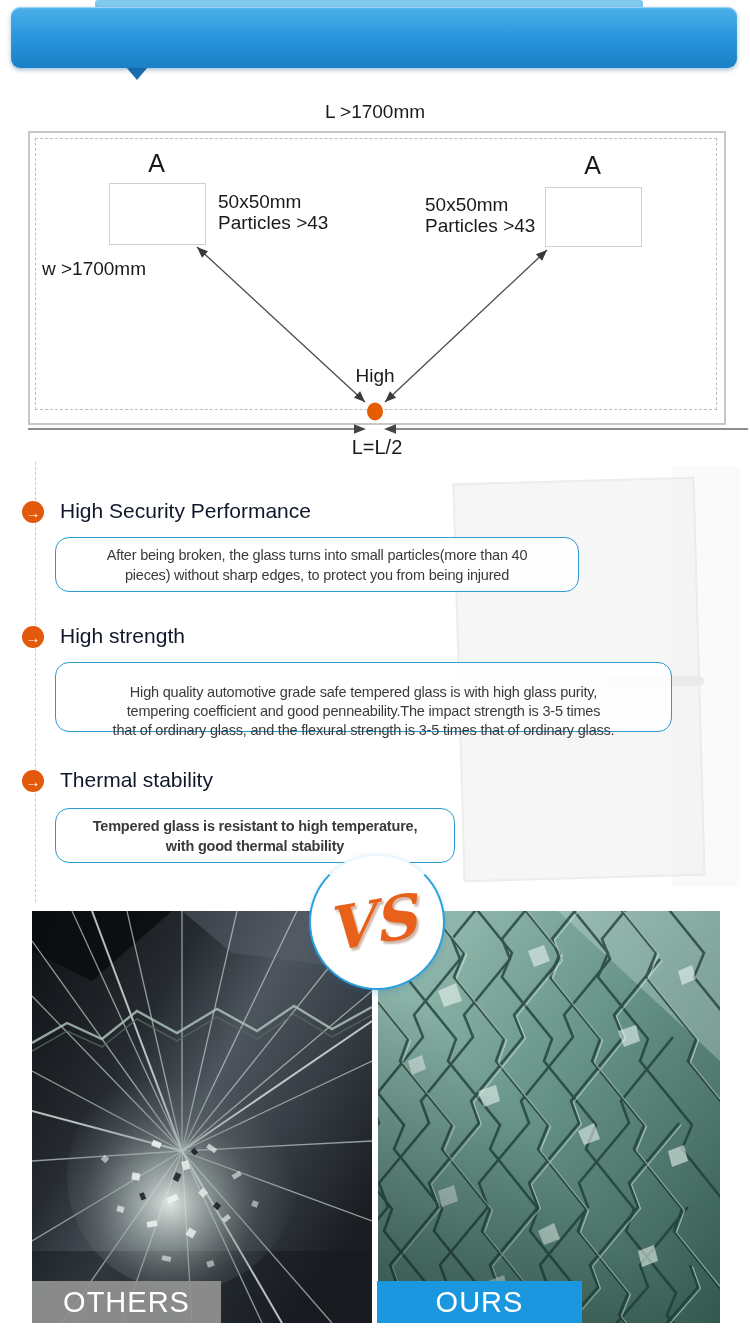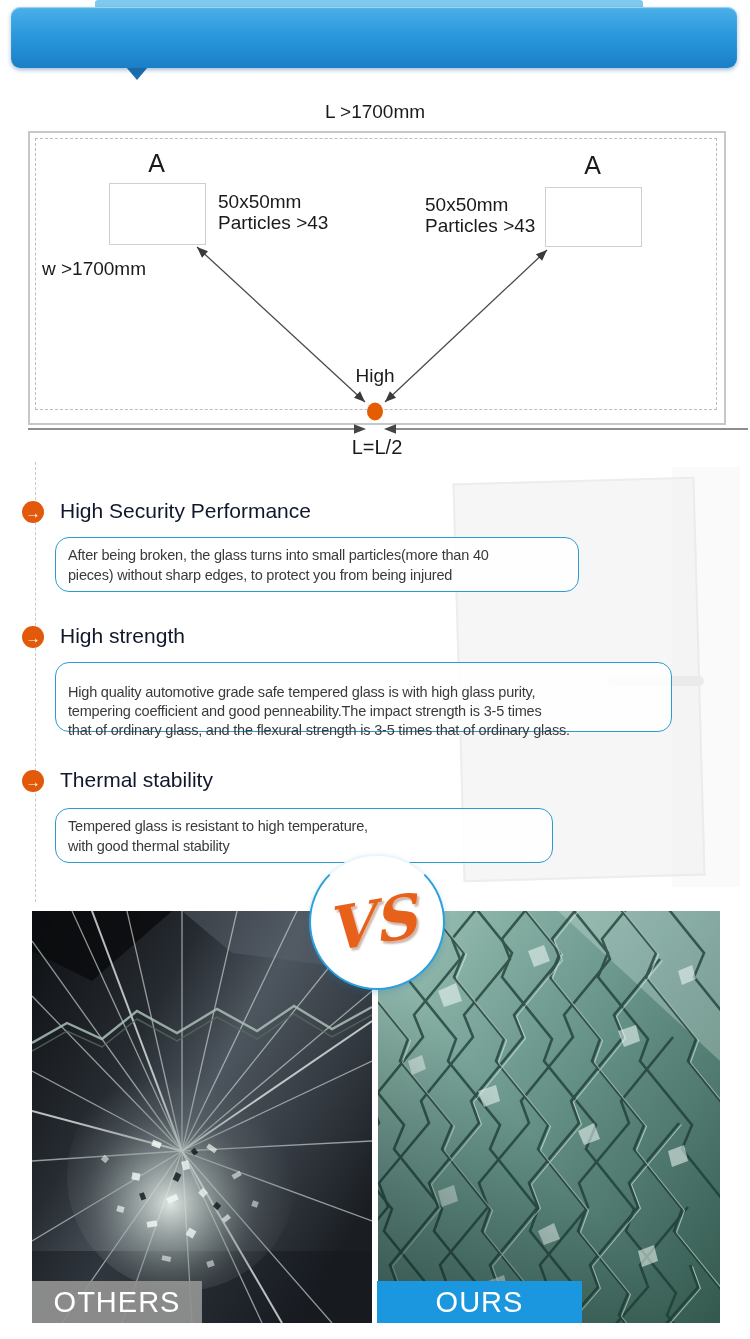--- a/index.html
+++ b/index.html
@@ -41,37 +41,37 @@
   .bg-panel{position:absolute;left:18px;top:28px;width:238px;height:395px;background:#f3f3f3;
             border:2px solid #e7e7e7;transform:rotate(-1.6deg);opacity:.75;}
   .bg-panel2{position:absolute;left:232px;top:15px;width:68px;height:420px;background:#fafafa;}
   .bg-rail{position:absolute;left:168px;top:224px;width:96px;height:10px;background:#eaeaea;border-radius:5px;}
   .bullet{position:absolute;left:22px;width:22px;height:22px;border-radius:50%;background:#e2590b;
           display:flex;align-items:center;justify-content:center;z-index:2;
           color:#fff;font-weight:bold;font-size:15px;line-height:1;}
   .f-title{position:absolute;left:60px;font-size:21px;color:#0f172a;}
   .f-box{position:absolute;left:55px;border:1.5px solid #2d9ad0;border-radius:14px;background:rgba(255,255,255,.85);
          padding:7px 12px;box-sizing:border-box;font-size:14.5px;line-height:20px;letter-spacing:-.2px;
-         color:#3a3a3a;white-space:pre;}
+         color:#3a3a3a;white-space:pre;text-align:center;}
   #b1{top:501px;} #t1{top:499px;} #box1{top:537px;width:524px;height:55px;}
   #b2{top:626px;} #t2{top:624px;} #box2{top:662px;width:617px;height:70px;padding-top:20px;line-height:19px;}
-  #b3{top:770px;} #t3{top:768px;} #box3{top:808px;width:498px;height:55px;}
+  #b3{top:770px;} #t3{top:768px;} #box3{top:808px;width:400px;height:55px;font-weight:bold;}
 
   
   .cmp-img{position:absolute;top:911px;height:412px;overflow:hidden;}
   #img-left{left:32px;width:340px;}
   #img-right{left:378px;width:342px;}
   .vs-badge{position:absolute;left:309px;top:854px;width:132px;height:132px;border-radius:50%;background:#fff;
       border:2px solid #2aa0dd;border-top-color:#eaf6fd;z-index:3;display:flex;align-items:center;justify-content:center;
       box-shadow:0 3px 6px rgba(30,120,180,.25);}
   .vs-text{font-family:"DejaVu Serif",serif;font-style:italic;font-weight:bold;font-size:60px;color:#e8611a;
       transform:rotate(-10deg) skewX(-6deg);text-shadow:2px 3px 2px rgba(120,40,0,.35);line-height:1;}
   .cmp-label{position:absolute;height:42px;top:1281px;display:flex;align-items:center;justify-content:center;
       color:#fff;font-size:29px;letter-spacing:1px;z-index:2;}
-  #lbl-others{left:32px;width:170px;background:rgba(145,145,145,.93);}
+  #lbl-others{left:32px;width:189px;background:rgba(145,145,145,.93);}
   #lbl-ours{left:377px;width:205px;background:#1b97e0;}
 </style>
 </head>
 <body>
 
 <div id="page">
 
   <div class="hdr-strip"></div>
   <div class="hdr-pointer"></div>
   <div class="hdr-banner"></div>

